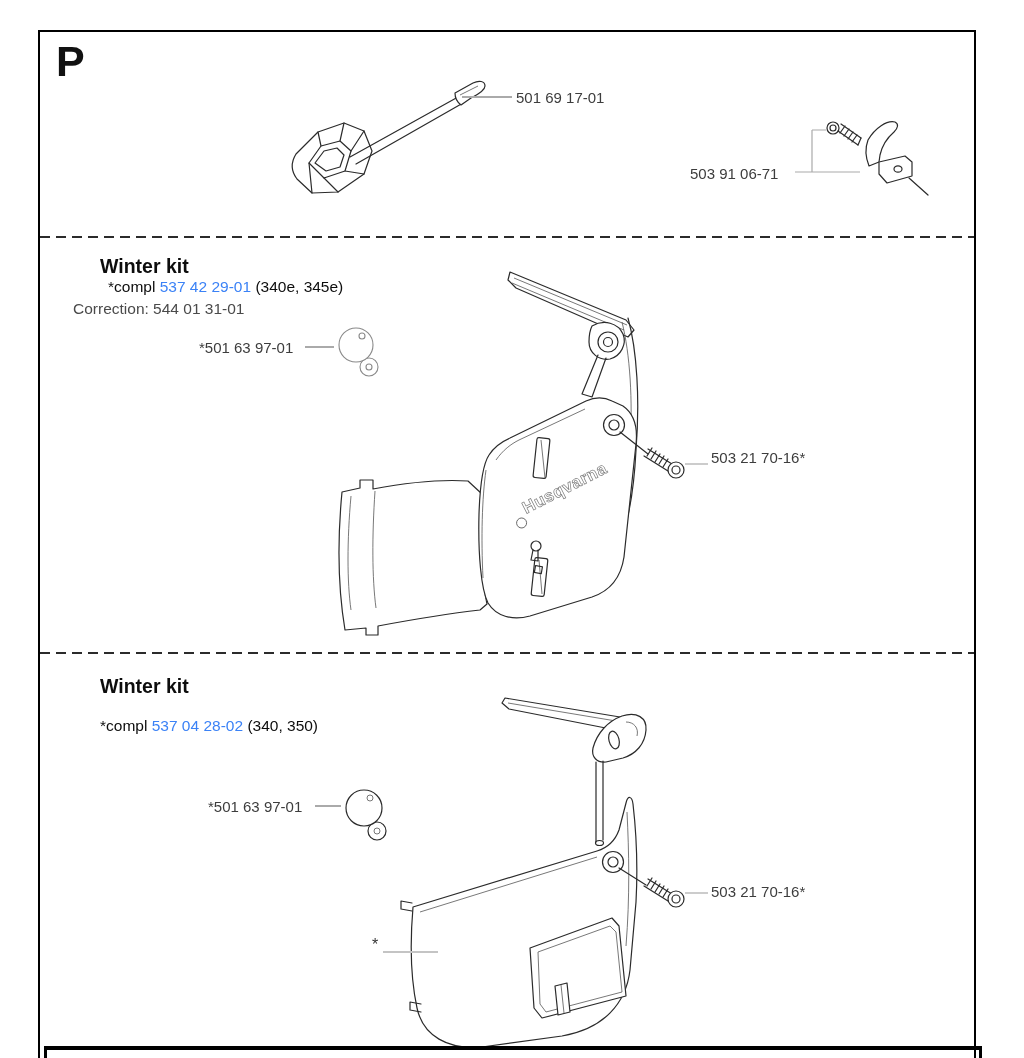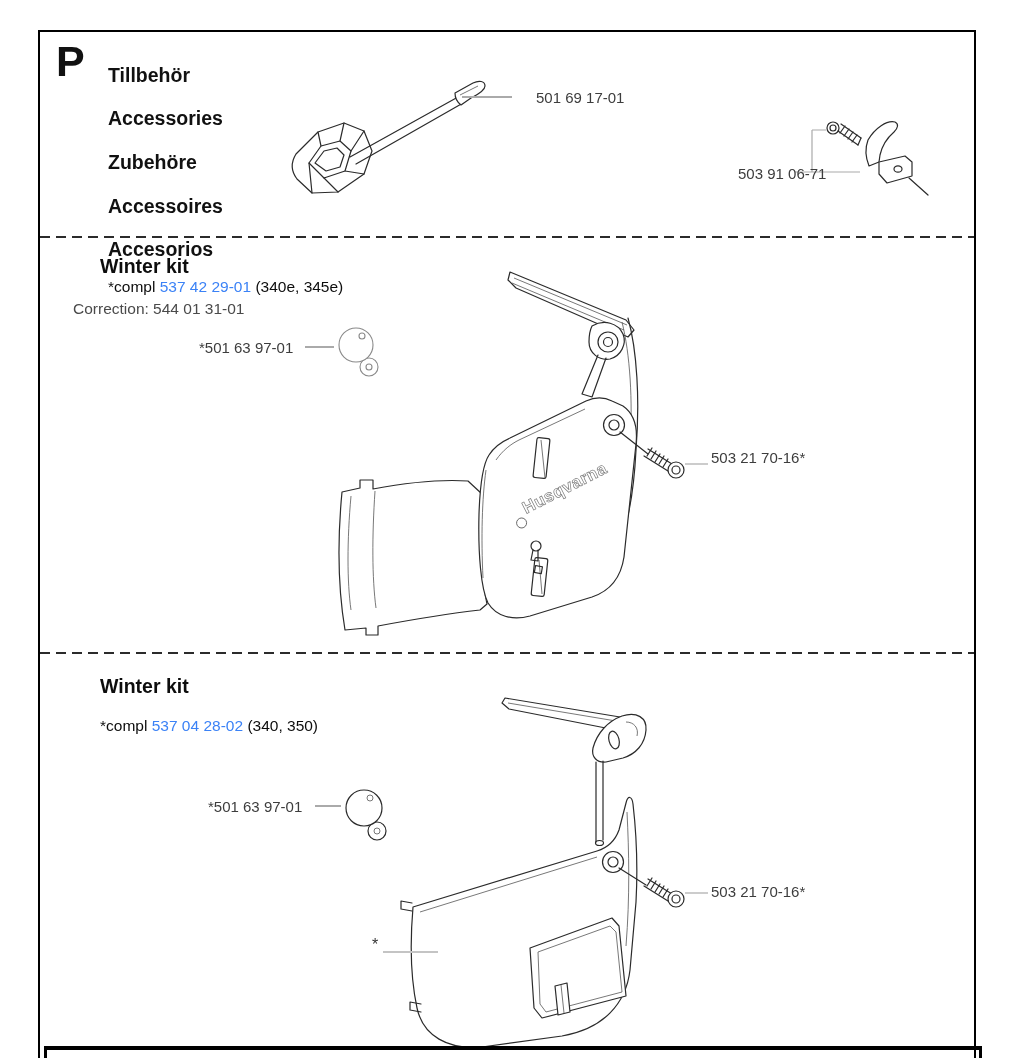--- a/index.html
+++ b/index.html
@@ -21,22 +21,22 @@
   .part-label{font-size:15px;color:#3d3d3d;white-space:nowrap;}
   .leader{height:1.5px;background:#aaa;}
   
   .kit-title{font-size:19.5px;font-weight:bold;color:#0d0d0d;}
   .kit-compl{font-size:15.5px;color:#4a4a4a;}
   .kit-compl .b{font-weight:normal;color:#0d0d0d;}
   .kit-compl .num{color:#3b82f6;}
   #kit1-title{left:100px;top:255px;} #kit1-compl{left:108px;top:278px;}
   #kit1-correction{left:73px;top:300px;font-size:15.5px;color:#4a4a4a;text-align:right;}
   #kit2-title{left:100px;top:675px;} #kit2-compl{left:100px;top:717px;}
-  #label-wrench{left:516px;top:89px;margin-left:20px;}
-  #label-bracket{left:690px;top:165px;margin-left:48px;}
+  #label-wrench{left:516px;top:89px;}
+  #label-bracket{left:690px;top:165px;}
   #kit1-plug-label{left:199px;top:339px;}
   #kit1-screw-label{left:711px;top:449px;}
   #kit2-plug-label{left:208px;top:798px;}
   #kit2-screw-label{left:711px;top:883px;}
   #kit2-footnote{left:372px;top:936px;font-size:16px;color:#333;}
   
   svg{overflow:visible;}
   .ln{fill:none;stroke:#2b2b2b;stroke-width:1.2;stroke-linejoin:round;stroke-linecap:round;}
   .fw{fill:#fff;stroke:#2b2b2b;stroke-width:1.2;stroke-linejoin:round;}
   .thin{fill:none;stroke:#555;stroke-width:0.8;}
@@ -45,27 +45,20 @@
   .ltl{fill:none;stroke:#8a8a8a;stroke-width:1.1;}
 </style>
 </head>
 <body>
 
 <div id="page">
 
   <div class="abs" id="outer-border"></div>
 
   <div class="abs" id="section-letter">P</div>
-  <div class="abs" id="title-list">
-    <span>Tillbehör</span>
-    <span>Accessories</span>
-    <span>Zubehöre</span>
-    <span>Accessoires</span>
-    <span>Accesorios</span>
-  </div>
 
   <svg class="abs" style="left:280px;top:78px;" width="212" height="132" viewBox="0 0 212 132">
     <g>
       <path class="fw" d="M16,76 L38,54 L64,45 L84,53 L92,73 L84,96 L58,114 L32,115 L17,101 C11,93 11,84 16,76 Z"></path>
       <path class="ln" d="M29,85 L41,68 L60,63 L71,73 L65,93 L44,100 Z"></path>
       <path class="ln" d="M35,85 L44,73 L57,70 L64,77 L60,89 L46,93 Z"></path>
       <path class="ln" d="M38,54 L41,68 M64,45 L60,63 M84,53 L71,73 M84,96 L65,93 M58,114 L44,100 M32,115 L29,85"></path>
     </g>
     <g>
       <path class="ln" d="M70,79 L178,19 M76,86 L183,25"></path>

